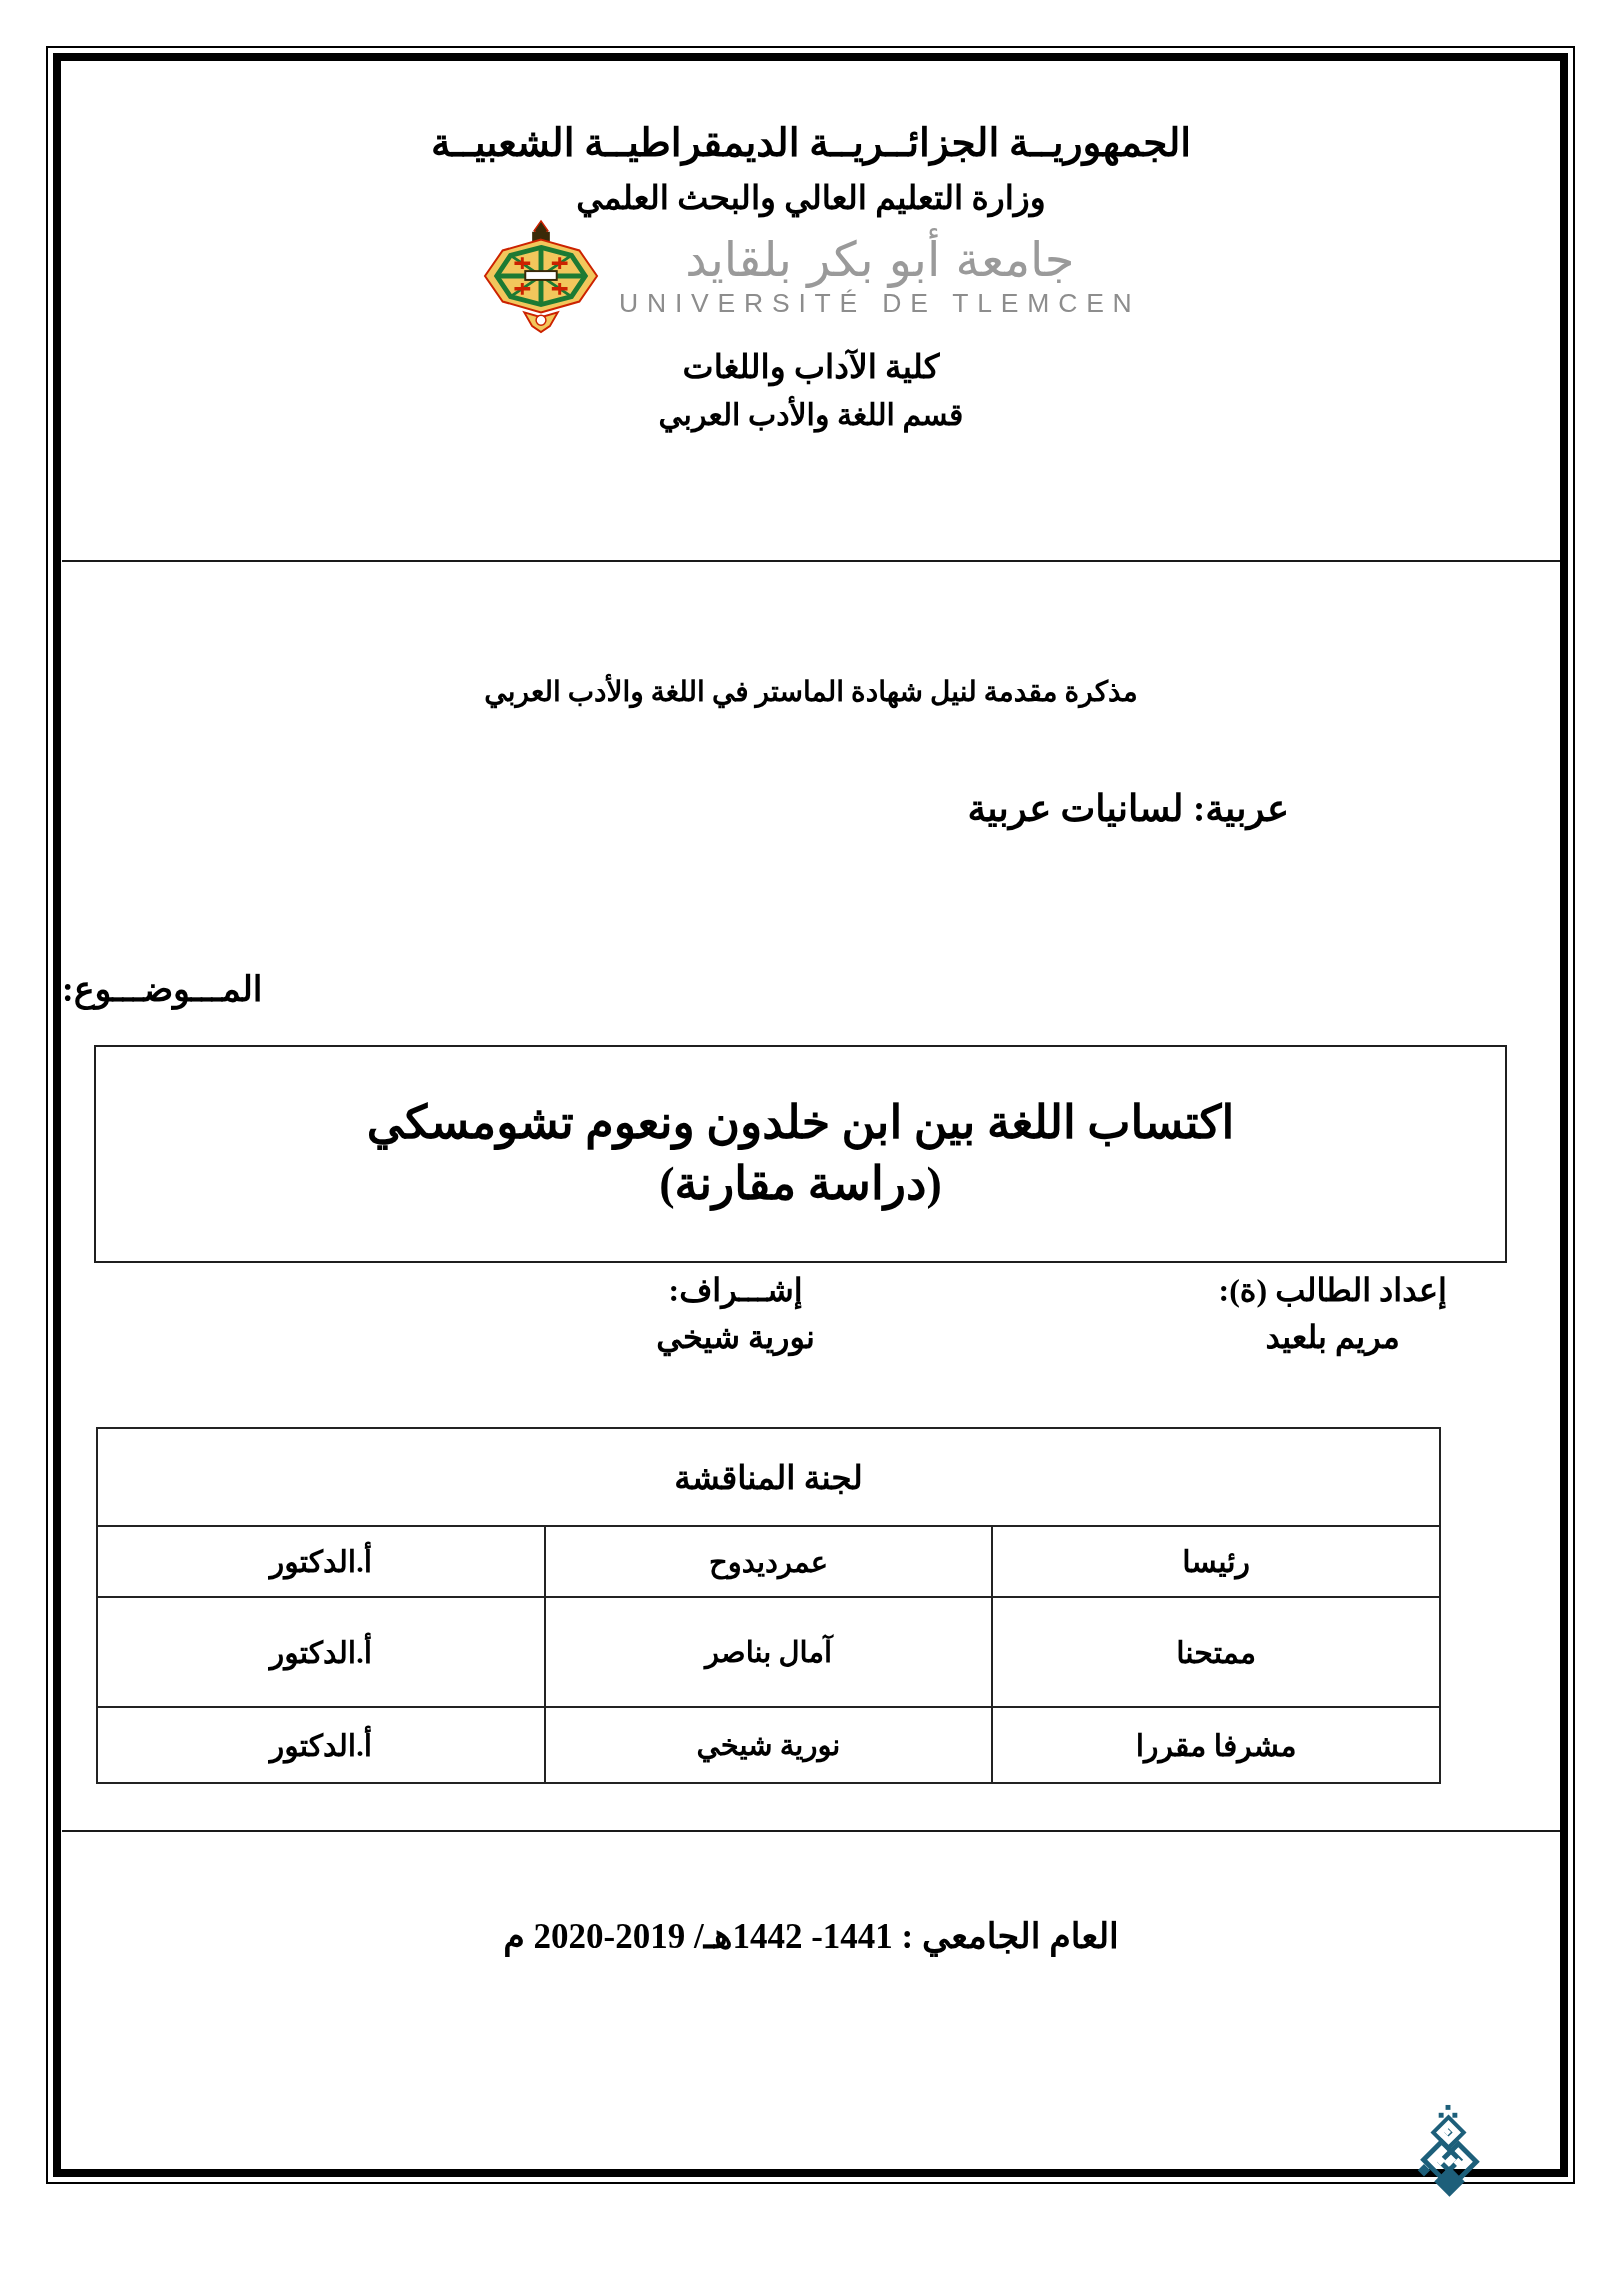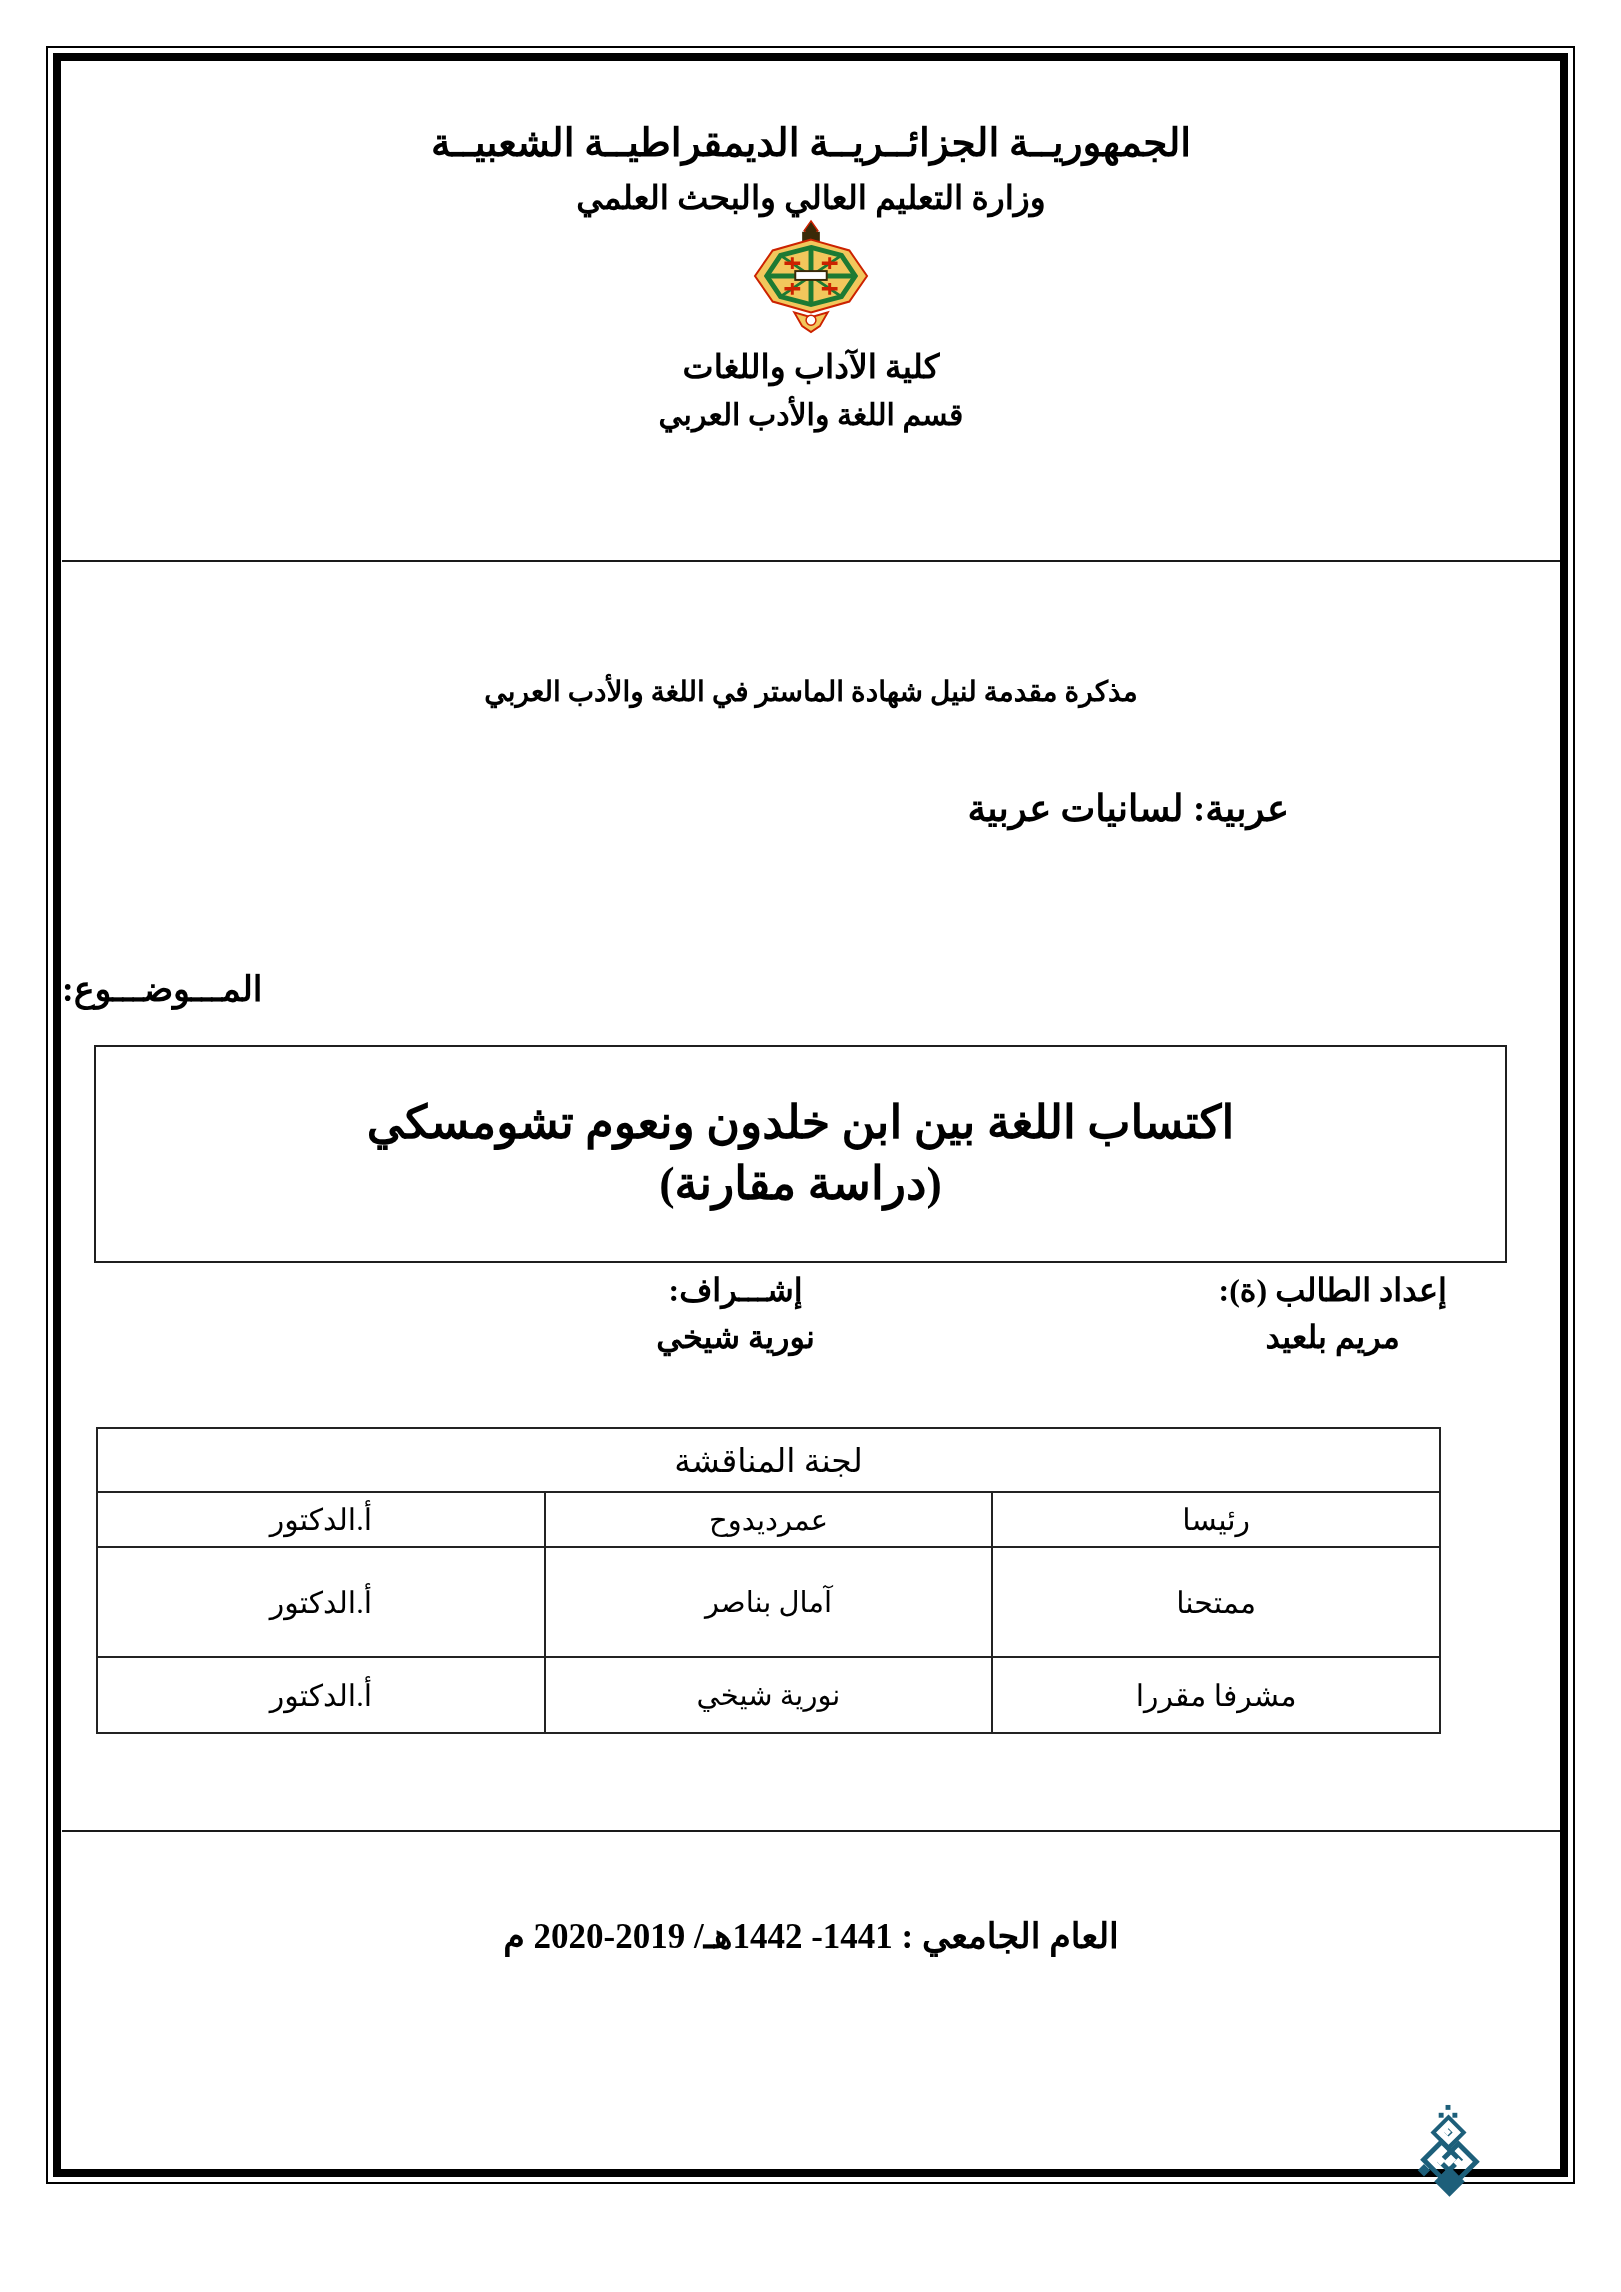--- a/index.html
+++ b/index.html
@@ -223,23 +223,23 @@
     position: absolute;
     left: 34px;
     top: 1365px;
     width: 1345px;
     border-collapse: collapse;
     table-layout: fixed;
   }
   .jury-table td {
     border: 2px solid #232323;
     text-align: center;
-    font-weight: normal;
+    font-weight: bold;
     vertical-align: middle;
-    padding: 0;
+    padding: 17px;
   }
   .jury-head-cell {
     height: 62px;
     font-size: 33px;
   }
   .col-title { width: 263px; border-radius: 19px; }
   .col-name  { width: 774px; }
   .col-role  { width: 308px; }
   .cell-title { font-size: 30px; }
   .cell-name  { font-size: 29px; font-weight: normal; }
@@ -322,20 +322,24 @@
           <path d="M30 38 L92 80 M92 38 L30 80" stroke="#1d7a33" stroke-width="3"></path>
 
           <path d="M34 46 L50 46 M72 46 L88 46 M34 72 L50 72 M72 72 L88 72" stroke="#cc2200" stroke-width="3.5" fill="none"></path>
           <path d="M42 40 L42 52 M80 40 L80 52 M42 66 L42 78 M80 66 L80 78" stroke="#cc2200" stroke-width="3" fill="none"></path>
 
           <rect x="45" y="54" width="32" height="9" fill="#ffffff" stroke="#3a2a08" stroke-width="2"></rect>
 
           <path d="M44 96 L61 101 L78 96 L70 110 L61 116 L52 110 Z" fill="#f2c75c" stroke="#cc2200" stroke-width="2"></path>
           <circle cx="61" cy="104" r="5" fill="#ffffff" stroke="#cc2200" stroke-width="1.5"></circle>
         </svg>
+      </div>
+      <div class="logo-wordmark">
+        <div class="uni-ar">جامعة أبو بكر بلقايد</div>
+        <div class="uni-fr">UNIVERSITÉ DE TLEMCEN</div>
       </div>
     </div>
 
     <div class="faculty-line">كلية الآداب واللغات</div>
     <div class="dept-line">قسم اللغة والأدب العربي</div>
 
     <div class="hrule r1"></div>
 
     <div class="degree-line">مذكرة مقدمة لنيل شهادة الماستر في اللغة والأدب العربي</div>
 

